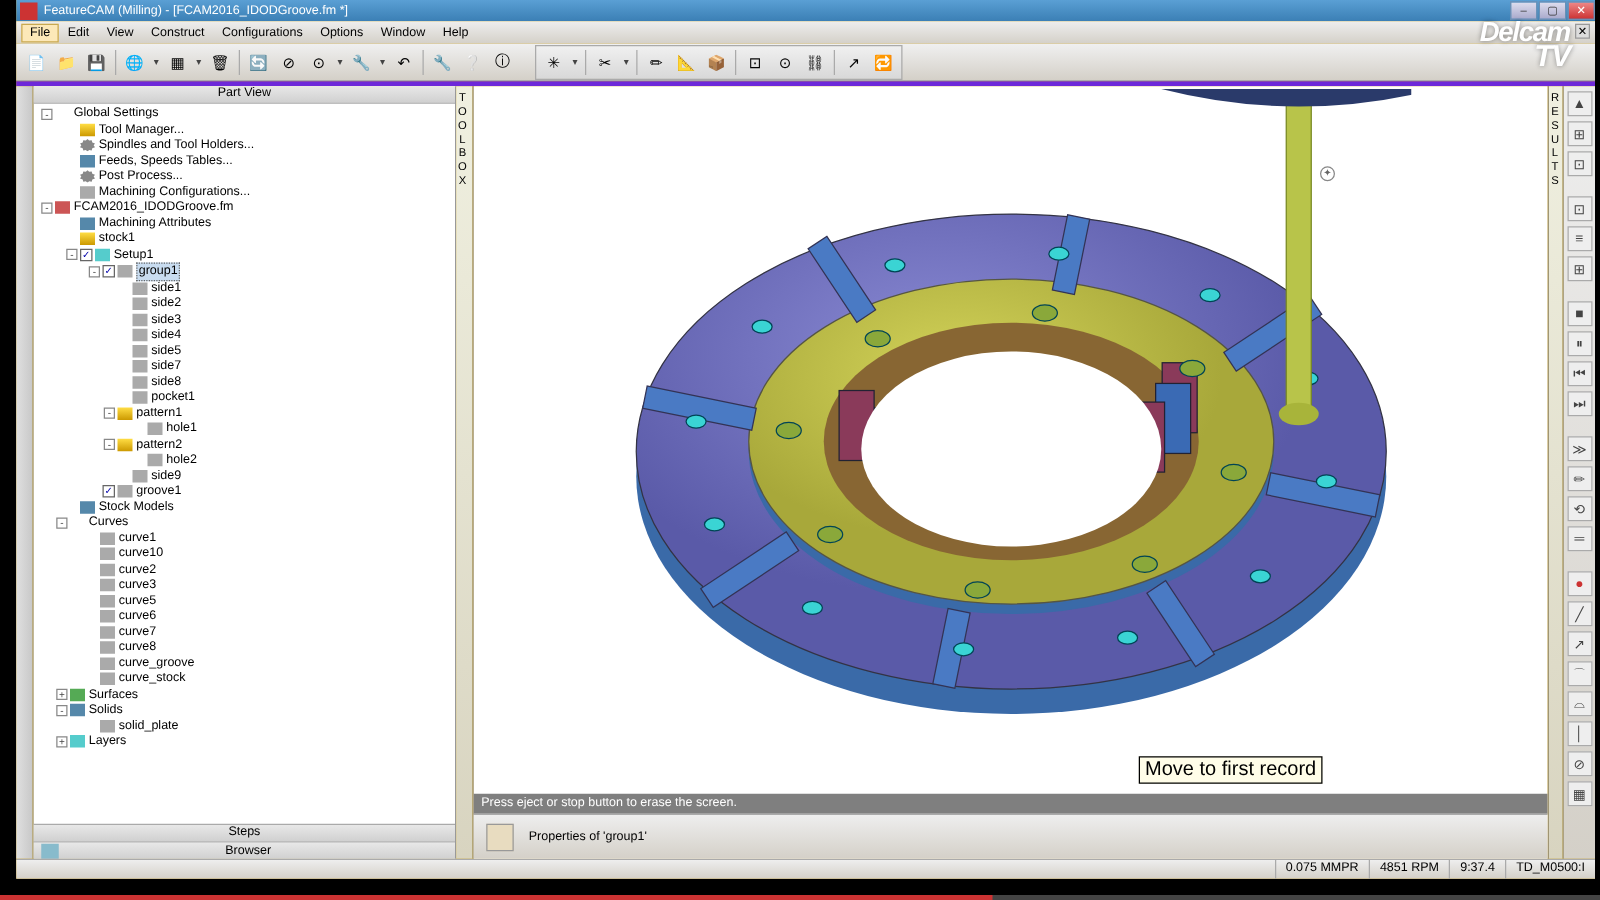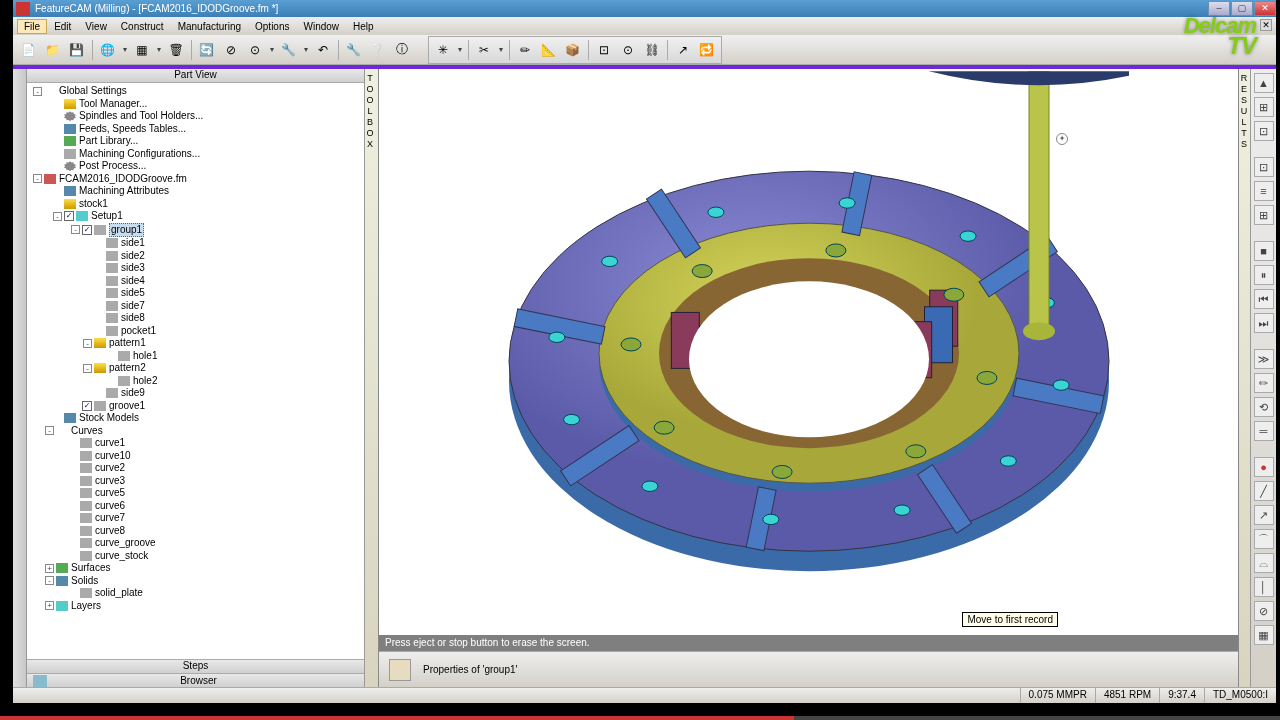--- a/index.html
+++ b/index.html
@@ -37,31 +37,31 @@
 .ico-red { background: #c55; }
 .ico-cyn { background: #5cc; }
 .ico-gry { background: #aaa; }
 .tabs { height: 28px; }
 .tab { height: 14px; background: linear-gradient(#e8e8e8,#d0d0d0); text-align: center; font-size: 10px; border-top: 1px solid #aaa; }
 .tab.icon-left { display: flex; align-items: center; }
 .tab.icon-left .ti { width: 14px; height: 12px; margin: 0 6px; background: #8bc; }
 .toolbox { width: 14px; background: linear-gradient(#f0f0e0,#d8d4c0); border-right: 1px solid #888; writing-mode: vertical-lr; font-size: 9px; padding-top: 4px; letter-spacing: 1px; text-orientation: upright; }
 .viewport { flex: 1; display: flex; flex-direction: column; background: #fff; position: relative; }
 .canvas { flex: 1; position: relative; overflow: hidden; }
-.tooltip { position: absolute; background: #fffde8; border: 1px solid #000; font-size: 10px; padding: 1px 4px; }
+.tooltip { position: absolute; background: #fffde8; border: 1px solid #000; font-size: 16px; padding: 1px 4px; }
 .msgbar { height: 16px; background: #7f7f7f; color: #fff; font-size: 10px; padding: 2px 6px; }
 .propbar { height: 36px; background: linear-gradient(#eee,#d4d0c8); display: flex; align-items: center; padding: 0 10px; font-size: 10px; border-top: 1px solid #aaa; }
 .propbar .pi { width: 22px; height: 22px; background: #e8dcc0; border: 1px solid #999; margin-right: 12px; }
 .results { width: 12px; background: linear-gradient(#f0f0e0,#d8d4c0); writing-mode: vertical-lr; font-size: 9px; padding-top: 4px; letter-spacing: 1px; text-orientation: upright; border-left: 1px solid #888; }
 .rightbar { width: 26px; background: linear-gradient(#eee,#d4d0c8); border-left: 1px solid #999; display: flex; flex-direction: column; align-items: center; padding-top: 4px; gap: 4px; }
 .rbtn { width: 20px; height: 20px; border: 1px solid #aaa; background: #eee; font-size: 11px; display: flex; align-items: center; justify-content: center; color: #444; }
 .rdiv { height: 8px; }
 .statusbar { height: 16px; background: linear-gradient(#eee,#d4d0c8); border-top: 1px solid #aaa; display: flex; font-size: 10px; justify-content: flex-end; }
 .sp { border-left: 1px solid #aaa; padding: 1px 8px; }
-.logo { position: absolute; right: 24px; top: 16px; color: #84cc16; font-weight: bold; font-style: italic; font-size: 22px; line-height: 20px; text-align: right; letter-spacing: -1px; pointer-events: none; text-shadow: 0 0 4px rgba(0,0,0,.4); }
+.logo { position: absolute; right: 24px; top: 16px; color: #ffffff; font-weight: bold; font-style: italic; font-size: 22px; line-height: 20px; text-align: right; letter-spacing: -1px; pointer-events: none; text-shadow: 0 0 4px rgba(0,0,0,.4); }
 .logo .tv { font-size: 24px; font-weight: 900; }
 .playbar { position: absolute; left: 0; bottom: 0; width: 1280px; height: 4px; background: #444; }
 .playbar .prog { height: 100%; width: 62%; background: #c33; }
 svg.flange { position: absolute; left: 50%; top: 50%; transform: translate(-50%,-52%); }
 </style>
 </head>
 <body>
 
 <div class="app">
   <div class="titlebar">
@@ -73,21 +73,21 @@
       <div class="winbtn close">✕</div>
     </div>
   </div>
 
   <div class="menubar">
     <div id="menu-items" style="display: flex;">
         <div class="mi hl">File</div>
         <div class="mi">Edit</div>
         <div class="mi">View</div>
         <div class="mi">Construct</div>
-        <div class="mi">Manufacturing</div>
+        <div class="mi">Configurations</div>
         <div class="mi">Options</div>
         <div class="mi">Window</div>
         <div class="mi">Help</div>
       </div>
     <div class="mdi-x">✕</div>
   </div>
 
   <div class="toolbar">
     <div id="tb1" style="display:flex;align-items:center">
         <div class="tbtn">📄</div>
@@ -154,32 +154,27 @@
             <span class="ico ico-gear"></span>
             <span class="lbl">Spindles and Tool Holders...</span>
           </div>
           <div class="tn" style="--ind: 24px;">
             <span class="noexp"></span>
             <span class="ico ico-blu"></span>
             <span class="lbl">Feeds, Speeds Tables...</span>
           </div>
           <div class="tn" style="--ind: 24px;">
             <span class="noexp"></span>
-            <span class="ico ico-grn"></span>
-            <span class="lbl">Part Library...</span>
-          </div>
-          <div class="tn" style="--ind: 24px;">
-            <span class="noexp"></span>
-            <span class="ico ico-gry"></span>
-            <span class="lbl">Machining Configurations...</span>
-          </div>
-          <div class="tn" style="--ind: 24px;">
-            <span class="noexp"></span>
             <span class="ico ico-gear"></span>
             <span class="lbl">Post Process...</span>
+          </div>
+          <div class="tn" style="--ind: 24px;">
+            <span class="noexp"></span>
+            <span class="ico ico-gry"></span>
+            <span class="lbl">Machining Configurations...</span>
           </div>
           <div class="tn" style="--ind: 4px;">
             <span class="exp">-</span>
             <span class="ico ico-red"></span>
             <span class="lbl">FCAM2016_IDODGroove.fm</span>
           </div>
           <div class="tn" style="--ind: 24px;">
             <span class="noexp"></span>
             <span class="ico ico-blu"></span>
             <span class="lbl">Machining Attributes</span>

